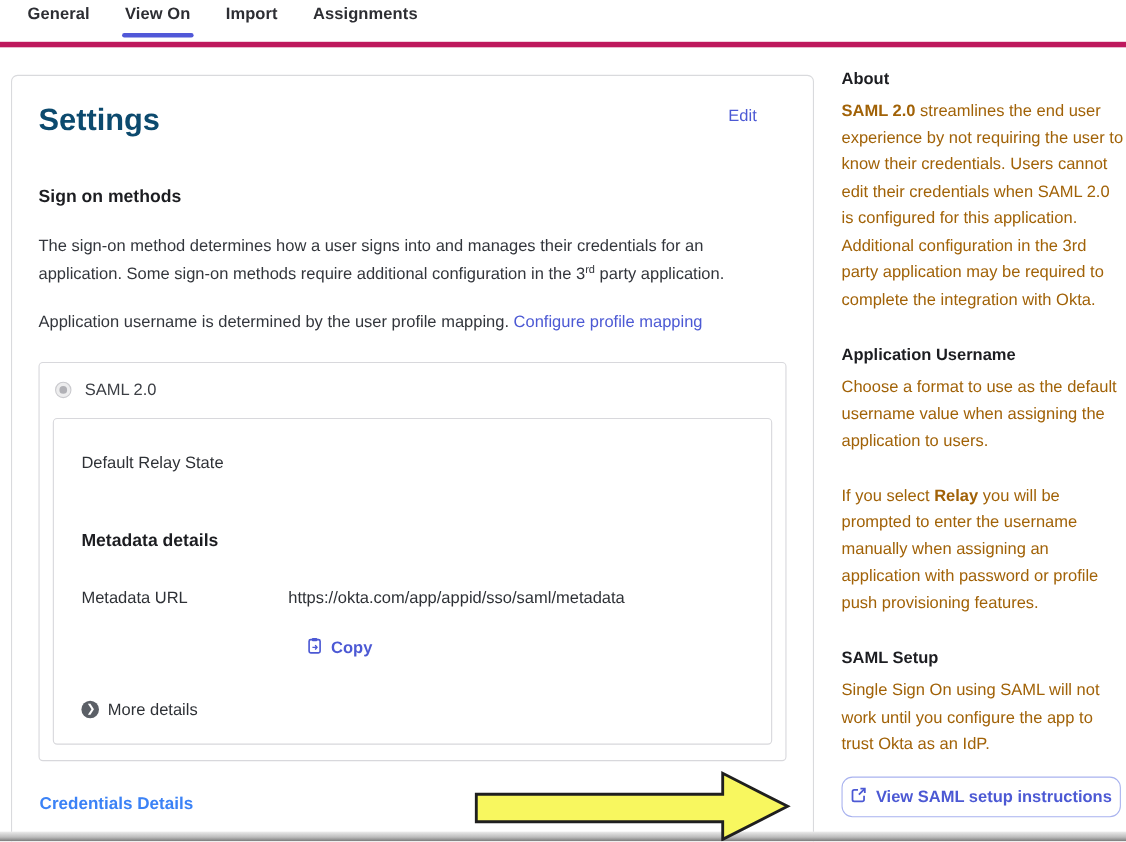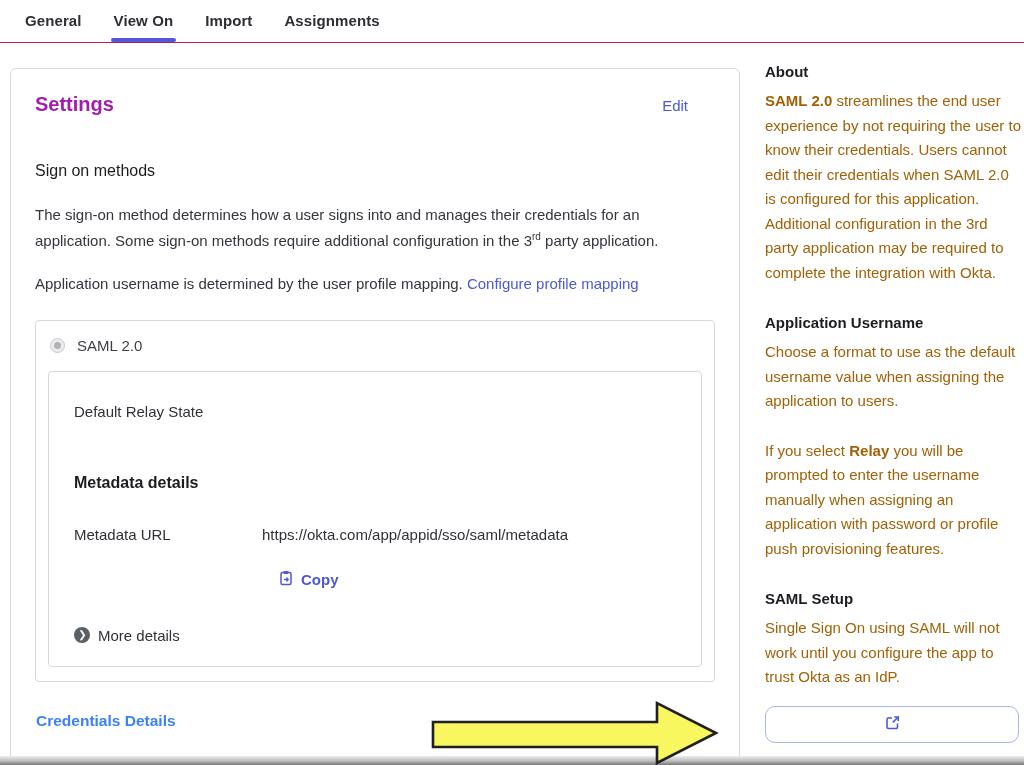--- a/index.html
+++ b/index.html
@@ -6,44 +6,44 @@
   html,body { background:#ffffff; }
   body { font-family: "Liberation Sans", "DejaVu Sans", sans-serif; color:#33363c; }
   #screen {
     position: relative; width: 1024px; height: 765px;
     overflow: hidden; background:#ffffff;
   }
 
   
   .tabbar {
     position:absolute; left:0; top:0; width:1024px; height:43px;
-    border-bottom:1px solid #be185d; display:flex; align-items:flex-end;
+    border-bottom:5px solid #be185d; display:flex; align-items:center;
     padding-left:22px; gap:26px;
   }
   .tab {
     font-size:15px; font-weight:700; color:#2d2e33; padding:0 3px 13px 3px;
     cursor:pointer; position:relative; letter-spacing:0.1px;
   }
   .tab.active::after {
     content:""; position:absolute; left:0; right:0; bottom:0; height:4px;
     background:#5158d8; border-radius:3px;
   }
 
   
   .card {
     position:absolute; left:10px; top:68px; width:730px; height:850px;
     border:1px solid #d9dadd; border-radius:6px; background:#ffffff;
     padding:24px 24px 0 24px;
   }
   .card-header { display:flex; justify-content:space-between; align-items:flex-start; }
-  .card-title { font-size:20px; font-weight:700; color:#a21caf; }
+  .card-title { font-size:28px; font-weight:700; color:#0c4a6e; }
   .link { color:#4c59d4; cursor:pointer; text-decoration:none; }
   .edit-link { font-size:15px; font-weight:500; margin-right:27px; margin-top:4px; }
 
-  .section-heading { font-size:16px; font-weight:400; color:#1c1d21; margin-top:46px; }
+  .section-heading { font-size:16px; font-weight:700; color:#1c1d21; margin-top:46px; }
   .body-text { font-size:15px; line-height:1.73; color:#33363c; max-width:650px; margin-top:22px; }
   .body-text sup { font-size:10px; }
   .note-text { font-size:15px; color:#33363c; margin-top:21px; }
 
   .saml-box {
     margin-top:28px; width:680px; border:1px solid #d8d8dc; border-radius:4px;
     padding:16px 12px 14px 12px;
   }
   .radio-row { display:flex; align-items:center; gap:12px; padding-left:2px; }
   .radio-outer {
@@ -175,20 +175,21 @@
     <div class="side-p">Single Sign On using SAML will not work until you configure the app to trust Okta as an IdP.</div>
 
     <button class="setup-button">
       <span class="icon-svg">
         <svg width="15" height="15" viewBox="0 0 15 15" fill="none">
           <path d="M12.5 8.5 V12 A1.5 1.5 0 0 1 11 13.5 H3.5 A1.5 1.5 0 0 1 2 12 V4.5 A1.5 1.5 0 0 1 3.5 3 H7" stroke="#4c59d4" stroke-width="1.6" fill="none"></path>
           <path d="M9.2 2 H13.2 V6" stroke="#4c59d4" stroke-width="1.6" fill="none"></path>
           <path d="M13 2.2 L7.8 7.4" stroke="#4c59d4" stroke-width="1.6"></path>
         </svg>
       </span>
+      <span class="setup-button-label">View SAML setup instructions</span>
     </button>
   </div>
 
   <svg class="arrow-svg" width="292" height="67" viewBox="0 0 292 67">
     <polygon points="3,24 227,24 227,5 286,35 227,65 227,49 3,49" stroke="#1f1f1f" stroke-width="2.6" stroke-linejoin="miter" fill="#f8f75f"></polygon>
   </svg>
 
   <div class="bottom-edge"></div>
 
 </div>

